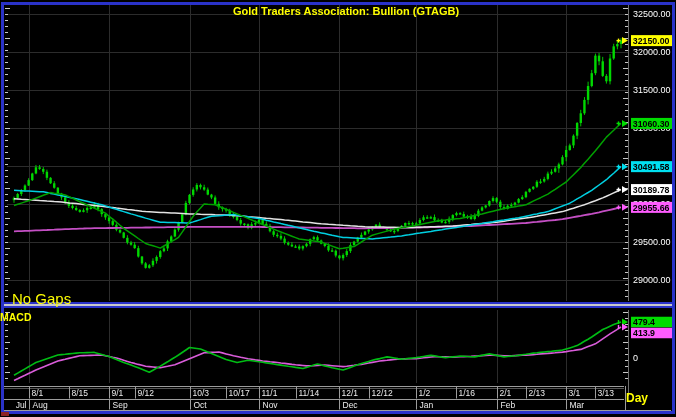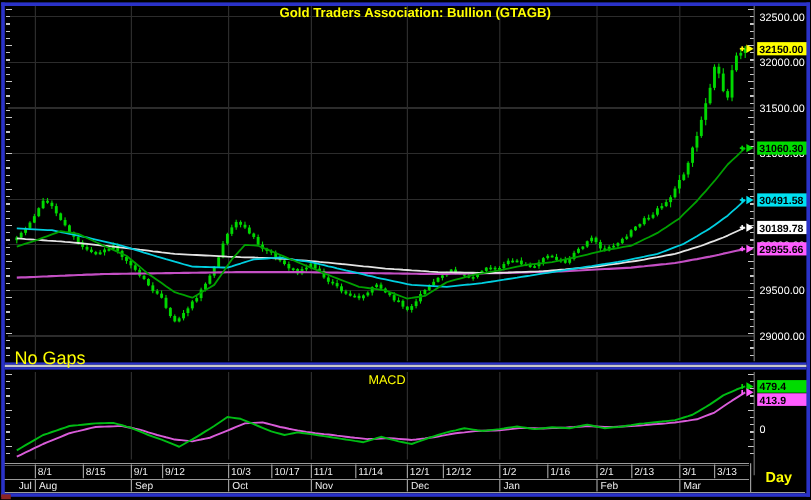--- a/index.html
+++ b/index.html
@@ -2,22 +2,22 @@
 <html><head>
 <meta charset="utf-8">
 <style>
   html,body{margin:0;padding:0;background:#000;}
   #app{position:relative;width:676px;height:417px;background:#000;overflow:hidden;
        font-family:"Liberation Sans",sans-serif;}
   #app svg{position:absolute;left:0;top:0;}
   .ovl{position:absolute;color:#ffff00;pointer-events:none;white-space:nowrap;}
   #title{top:5px;left:8px;width:676px;text-align:center;font-size:11px;font-weight:bold;}
   #nogaps{left:12px;top:290px;font-size:15px;}
-  #macdttl{top:311px;left:0;width:645px;text-align:center;font-size:10.5px;font-weight:normal;}
-  #day{left:626px;top:387px;width:46px;height:22px;line-height:22px;text-align:center;
+  #macdttl{top:311px;left:0;width:645px;font-size:10.5px;font-weight:bold;}
+  #day{left:626px;top:387px;width:46px;height:22px;line-height:22px;
        font-size:12px;font-weight:bold;pointer-events:auto;cursor:default;}
 </style>
 </head>
 <body>
 
 <div id="app">
   <svg id="cv" width="676" height="417" viewBox="0 0 676 417">
     <g id="g-grid">
         <line x1="7" y1="14" x2="628" y2="14" stroke="#2c2c2c" stroke-width="1" shape-rendering="crispEdges"></line>
         <line x1="7" y1="52" x2="628" y2="52" stroke="#2c2c2c" stroke-width="1" shape-rendering="crispEdges"></line>

